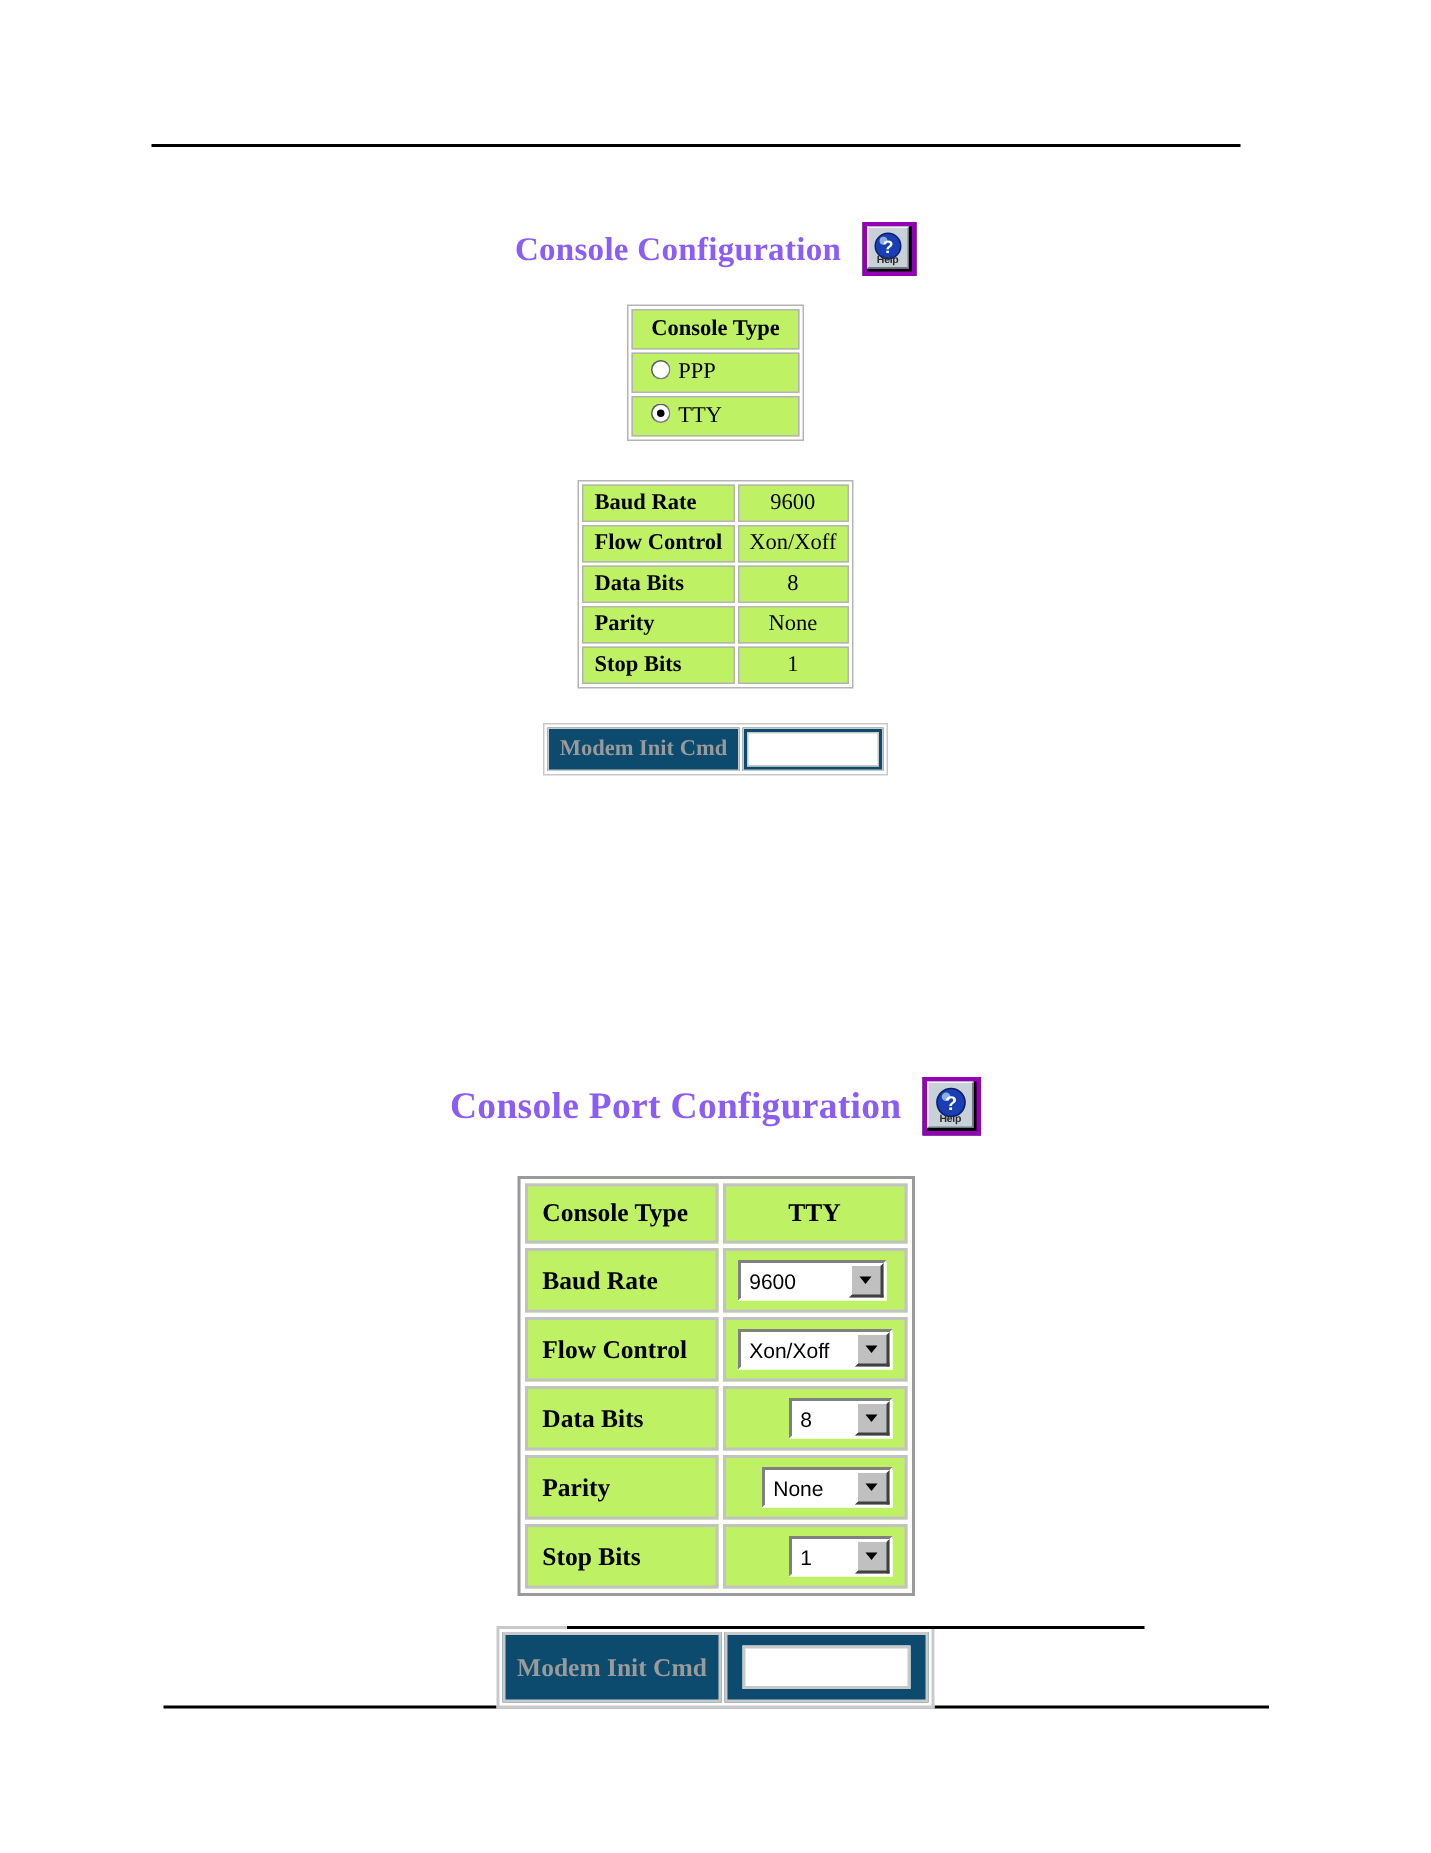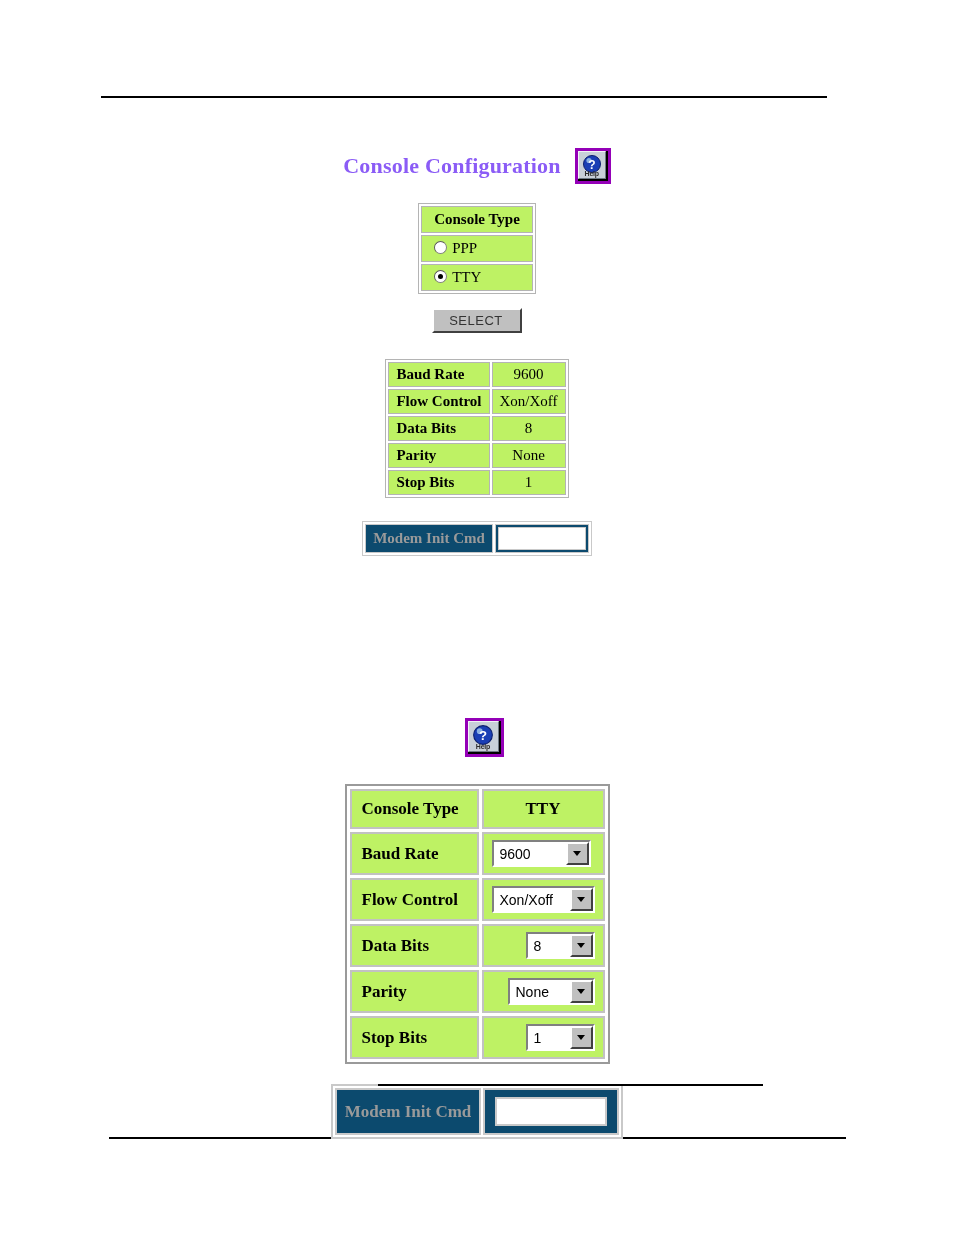--- a/index.html
+++ b/index.html
@@ -303,23 +303,20 @@
       </td>
     </tr>
     <tr>
       <td class="opt">
         <span class="radio checked"></span><span>TTY</span>
       </td>
     </tr>
   </tbody>
     </table>
 
-  <div class="btn-wrap">
-    <span class="win-btn">SELECT</span>
-  </div>
 
   <table class="ctable" id="settings-table-1">
     <tbody>
         <tr>
       <td class="lbl">Baud Rate</td>
       <td class="val">9600</td>
     </tr>
     <tr>
       <td class="lbl">Flow Control</td>
       <td class="val">Xon/Xoff</td>
@@ -349,20 +346,21 @@
         </td>
       </tr>
     </tbody>
       </table>
   </div>
 </div>
 
 <div class="section" id="section-console-port">
 
   <div class="title-row" id="title-console-port">
+    <span class="title-text">Console Port Configuration</span>
     <span class="help-btn">
       <span class="help-inner">
         <span class="help-q">
           <svg width="22" height="22" viewBox="0 0 20 20" xmlns="http://www.w3.org/2000/svg">
             <circle cx="10" cy="10" r="8.5" fill="#1a3fb5"></circle>
             <circle cx="10" cy="10" r="8.5" fill="none" stroke="#0b1f6e" stroke-width="1"></circle>
             <circle cx="7" cy="6.5" r="2.6" fill="#9fc4ea" opacity="0.85"></circle>
             <text x="10" y="14.6" font-family="Liberation Sans, sans-serif" font-size="12" font-weight="bold" fill="#ffffff" text-anchor="middle">?</text>
           </svg>
         </span>

